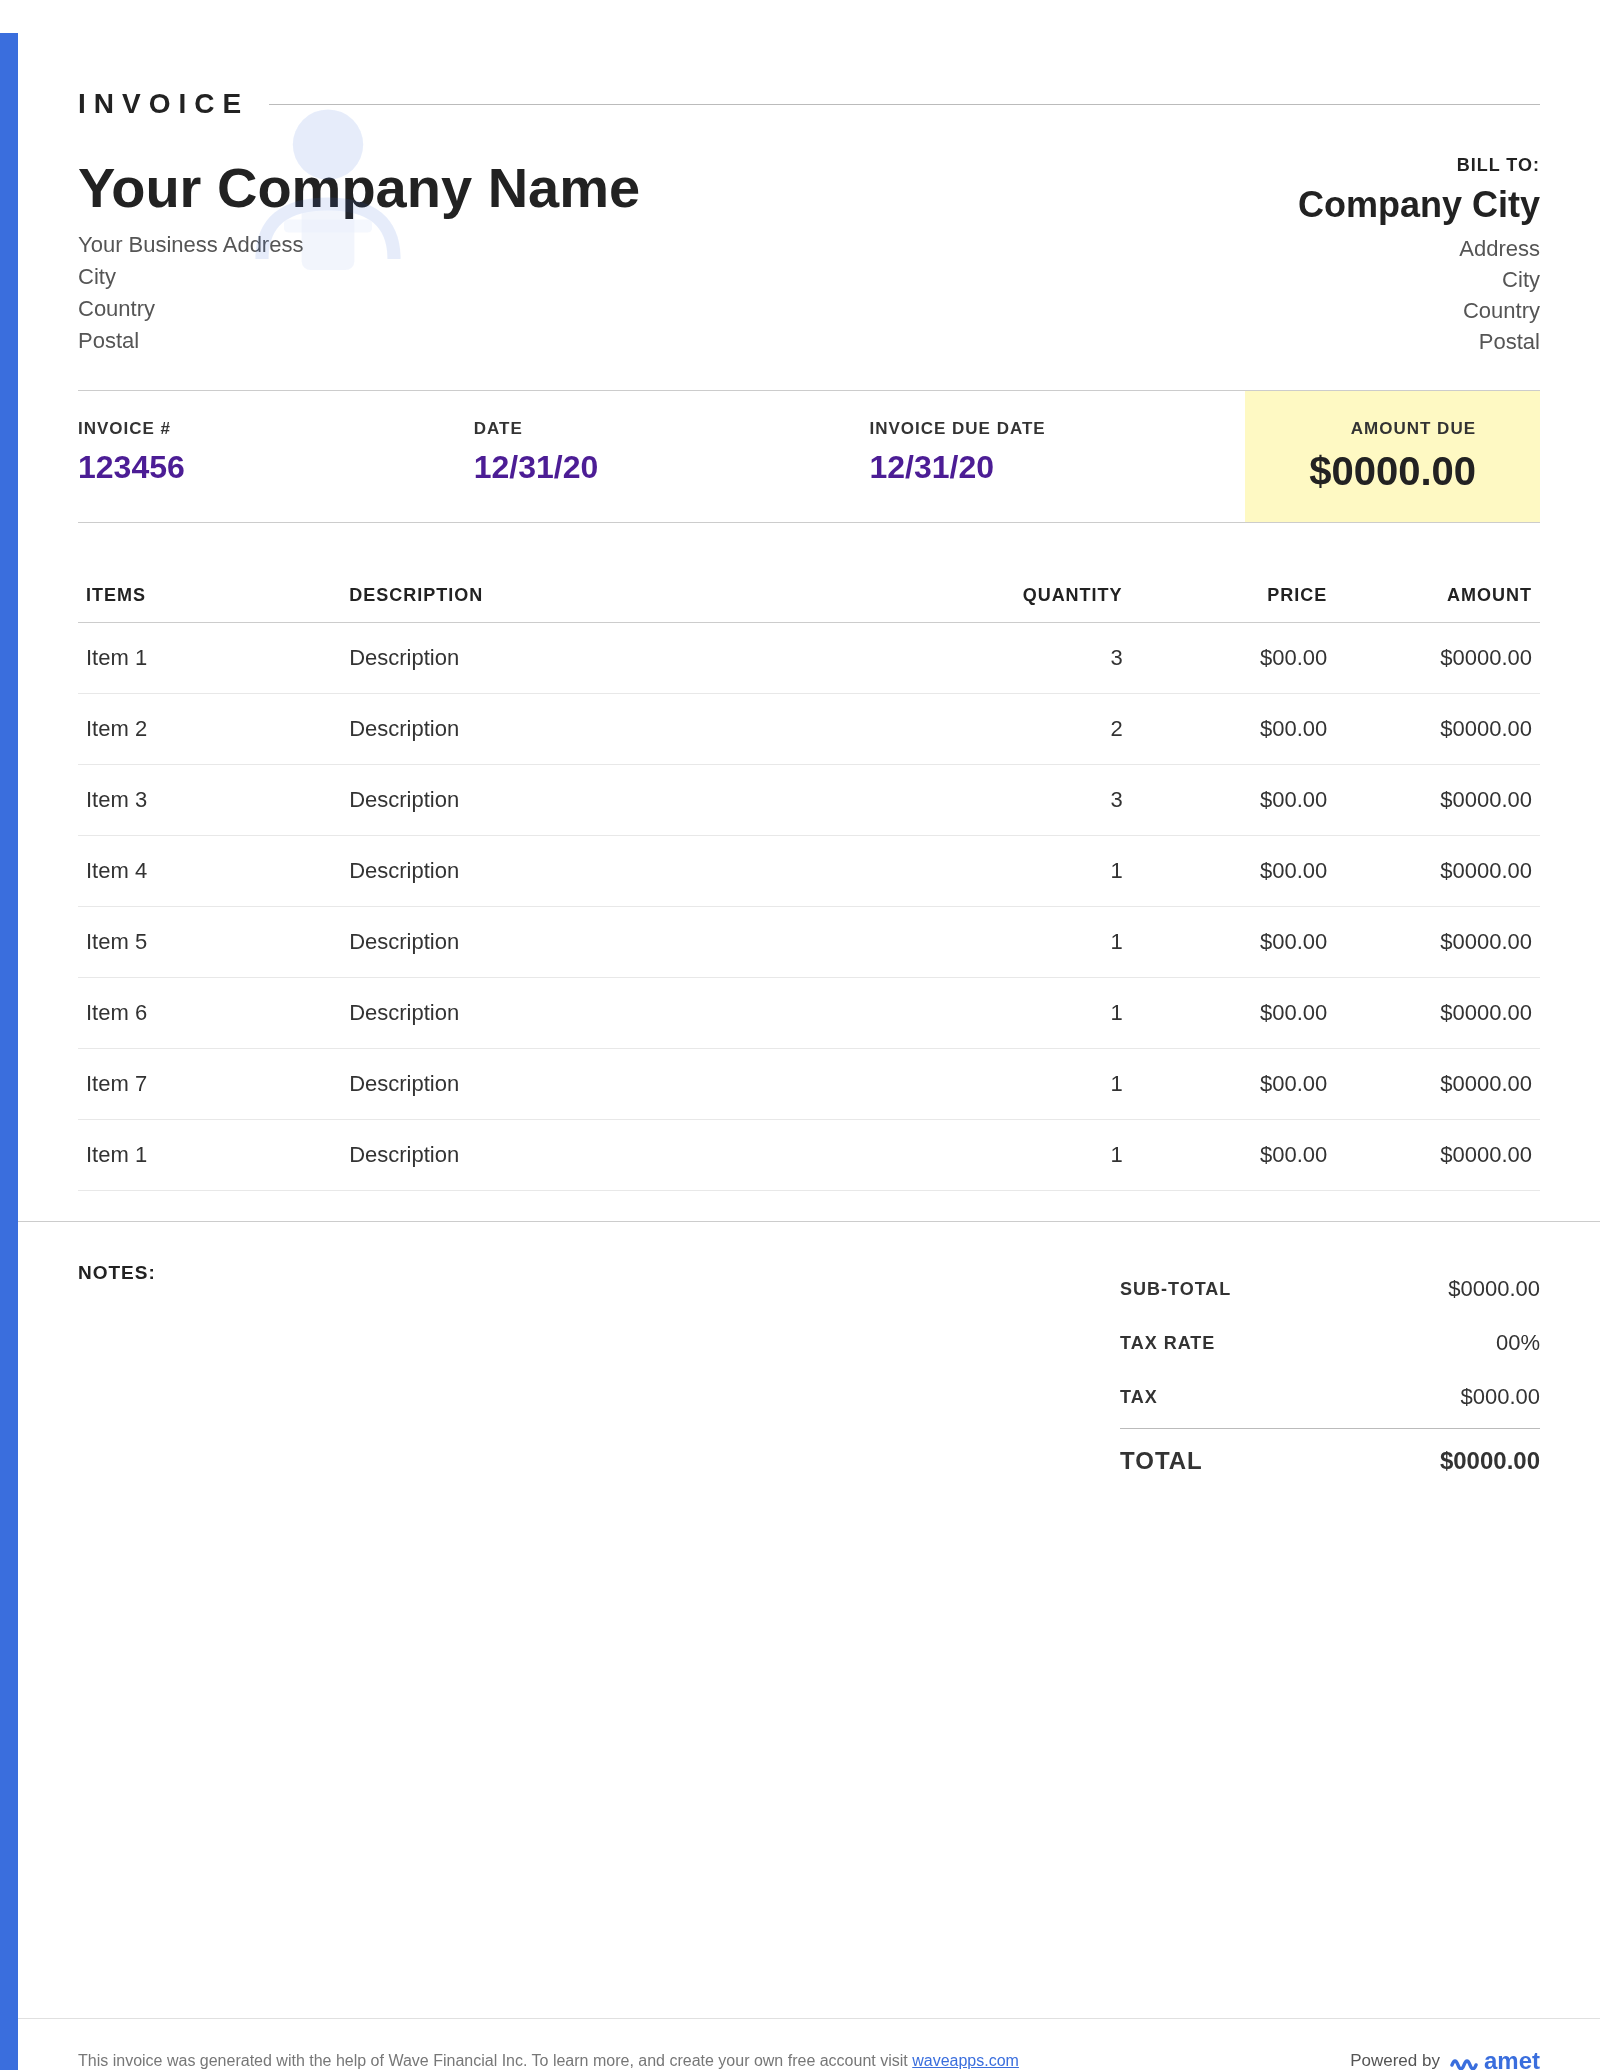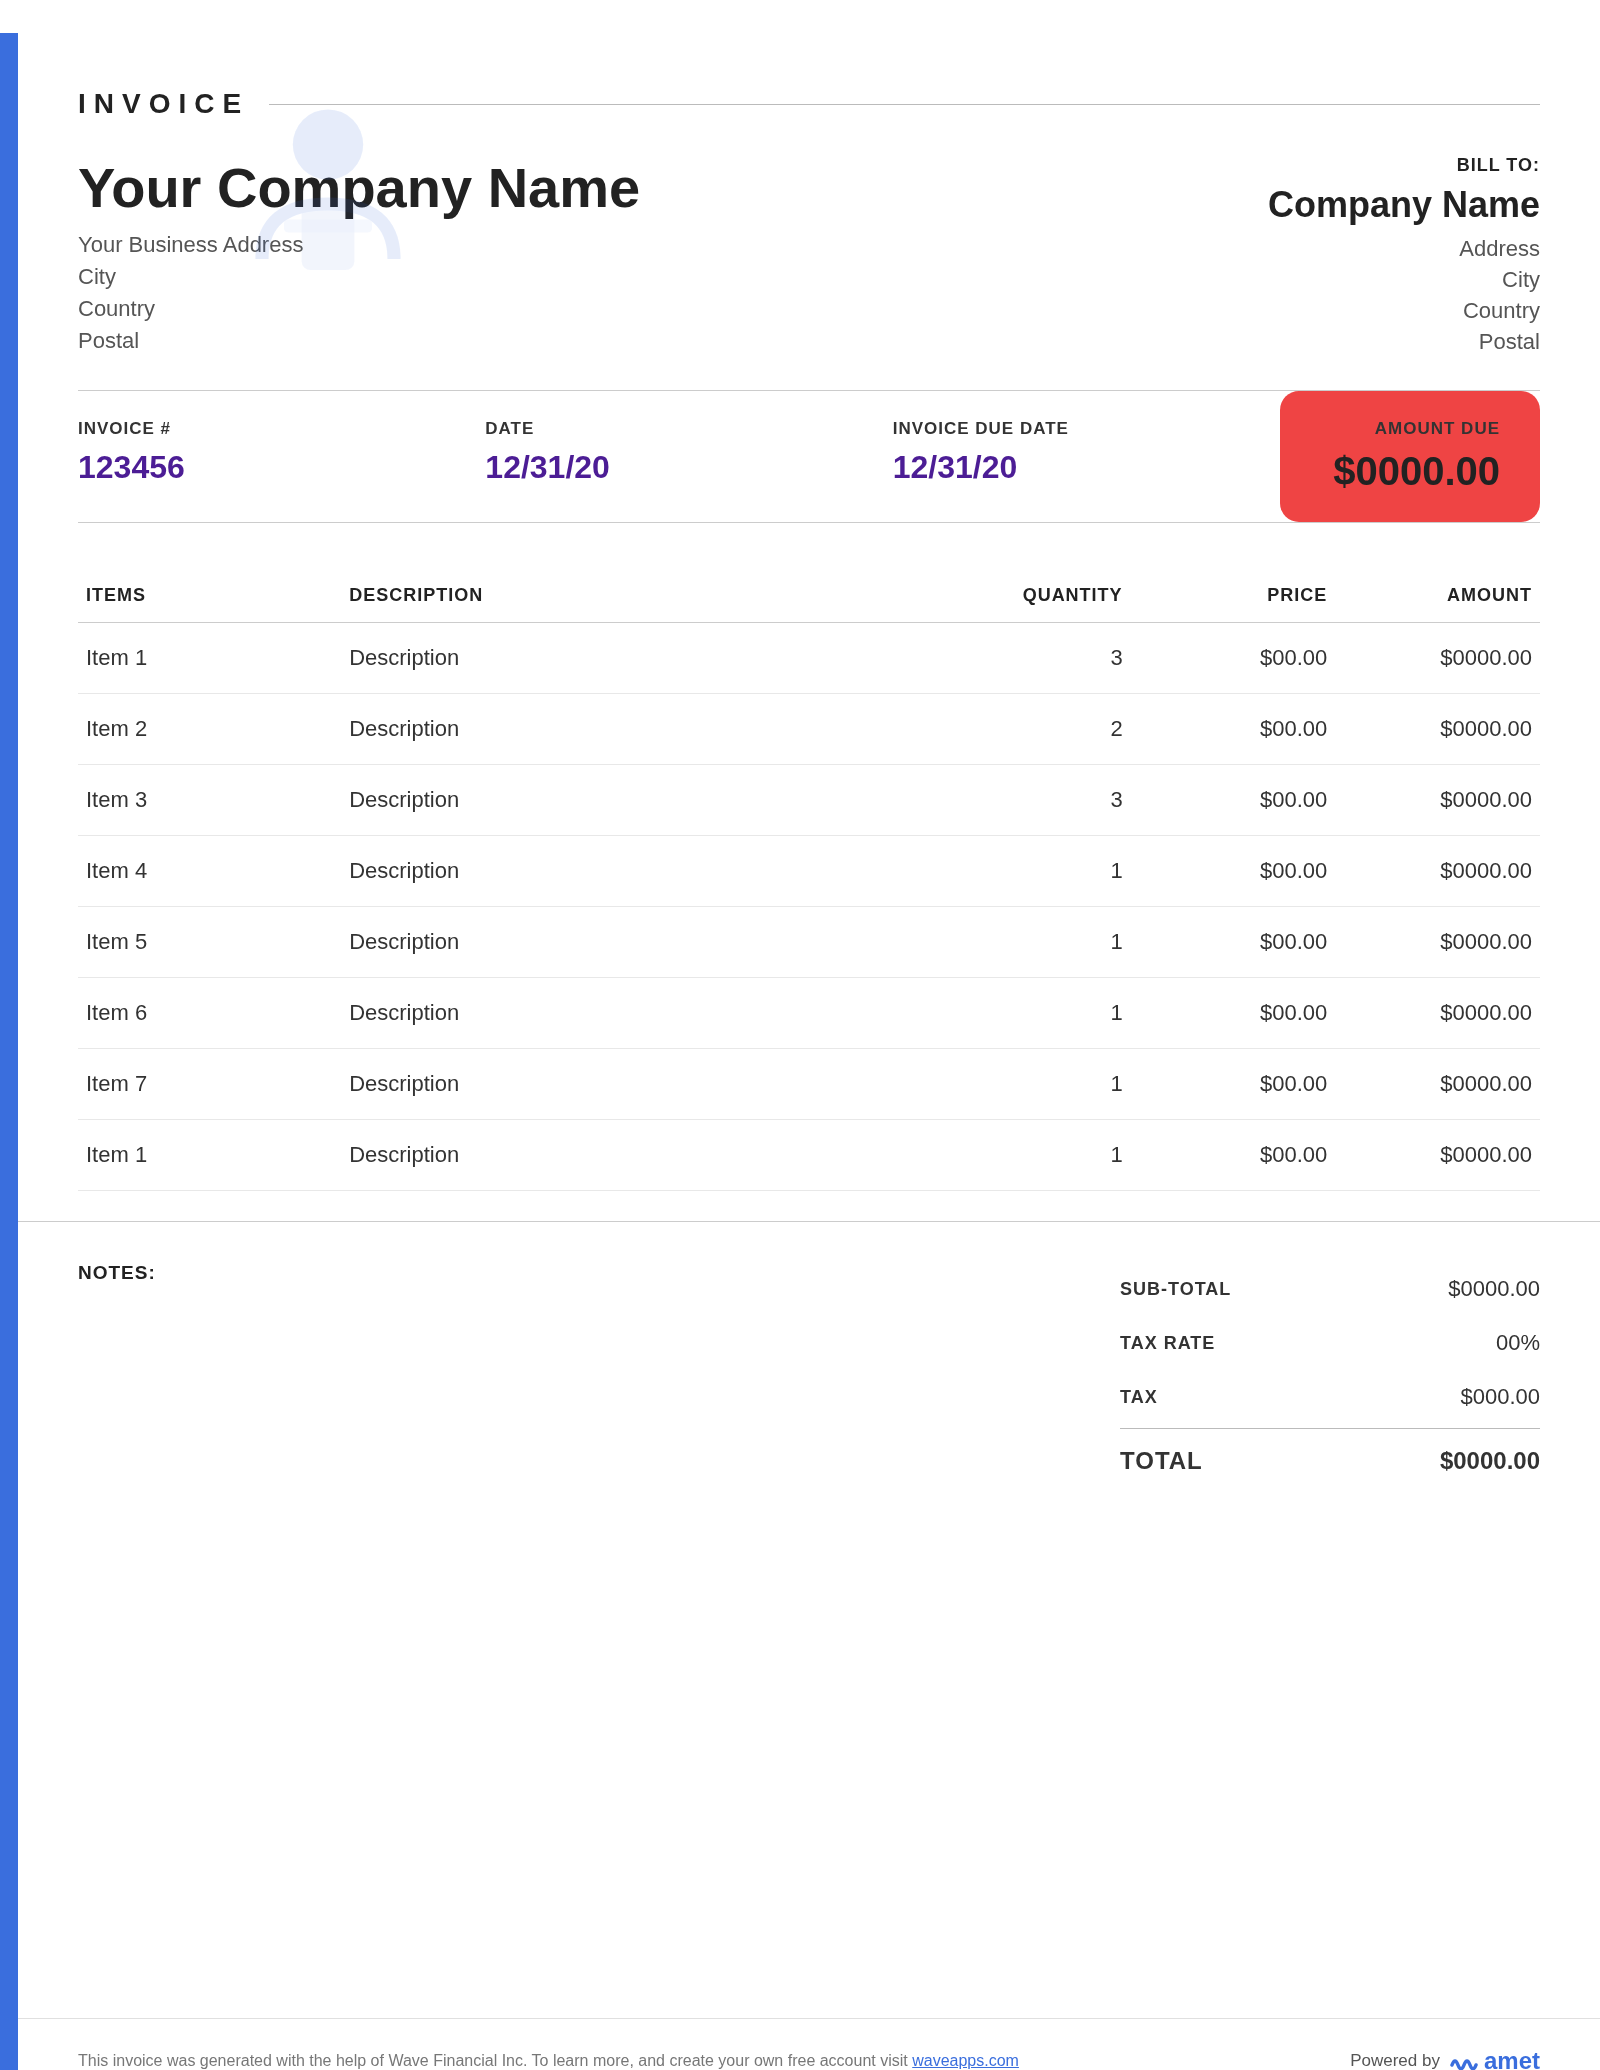--- a/index.html
+++ b/index.html
@@ -156,25 +156,24 @@
       margin-bottom: 10px;
     }
 
     .meta-value {
       font-size: 32px;
       font-weight: 700;
       color: #4c1d95;
     }
 
     .meta-amount {
-      background: #ef4444;
-      padding: 28px 40px;
+      background: #fef9c3;
+      padding: 28px 64px;
       min-width: 260px;
       text-align: right;
-      border-radius: 19px;
     }
 
     .meta-amount .meta-label {
       color: #333;
     }
 
     .meta-amount .meta-value {
       font-size: 40px;
       color: #222;
     }
@@ -365,21 +364,21 @@
         <div class="company-info">
           <div class="company-name">Your Company Name</div>
           <div class="company-detail">Your Business Address</div>
           <div class="company-detail">City</div>
           <div class="company-detail">Country</div>
           <div class="company-detail">Postal</div>
         </div>
 
         <div class="bill-to-section">
           <div class="bill-to-label">BILL TO:</div>
-          <div class="bill-to-company">Company Name</div>
+          <div class="bill-to-company">Company City</div>
           <div class="bill-to-detail">Address</div>
           <div class="bill-to-detail">City</div>
           <div class="bill-to-detail">Country</div>
           <div class="bill-to-detail">Postal</div>
         </div>
       </div>
     </div>
 
     <div class="invoice-meta">
       <div class="meta-left">

